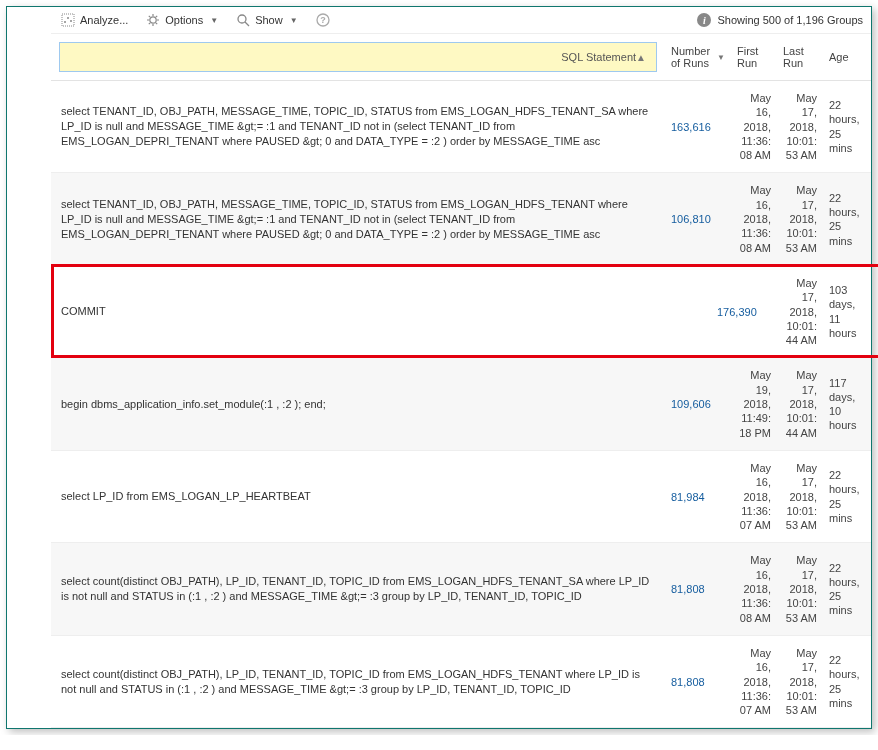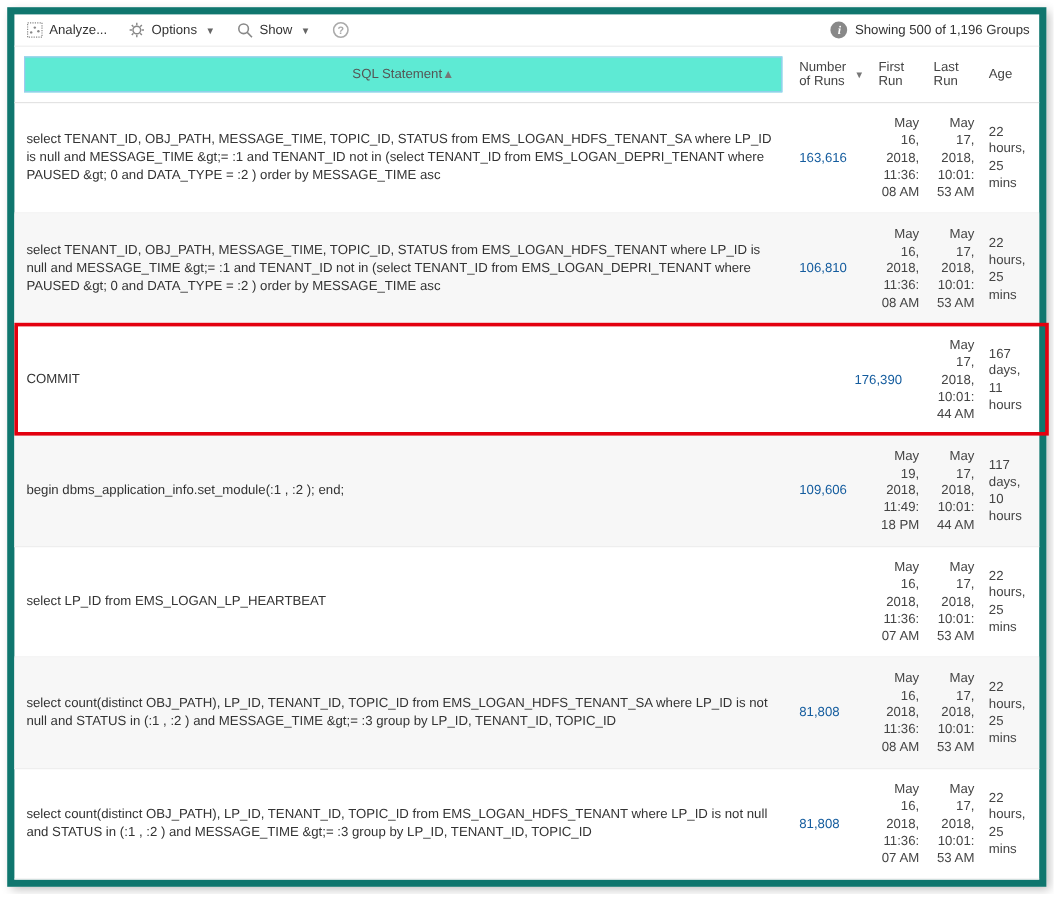--- a/index.html
+++ b/index.html
@@ -6,23 +6,24 @@
   html, body { margin: 0; padding: 0; }
   body {
     font-family: "Helvetica Neue", Arial, sans-serif;
     font-size: 11px;
     color: #333;
     background: #fff;
     padding: 6px;
   }
   .wrap {
     width: 866px;
-    border: 6px solid #0f766e;
+    border: 1px solid #0f766e;
     box-shadow: 3px 3px 8px rgba(0,0,0,0.25);
     background: #fff;
+    padding-left: 44px;
   }
   .toolbar {
     display: flex;
     align-items: center;
     padding: 4px 8px;
     gap: 14px;
     border-bottom: 1px solid #eee;
   }
   .tb-btn {
     display: inline-flex;
@@ -64,23 +65,23 @@
   }
   .col-sql-head {
     flex: 1;
     padding: 8px;
   }
   .sql-head-box {
     border: 1px solid #9ec9ef;
     padding: 8px 10px;
     display: flex;
     align-items: center;
-    justify-content: center;
+    justify-content: flex-end;
     color: #555;
-    background: #5eead4;
+    background: #fef9c3;
   }
   .sort-tri {
     font-size: 10px;
     color: #777;
   }
   .col-runs, .col-first, .col-last, .col-age {
     padding: 10px 6px 10px 6px;
     display: flex;
     align-items: center;
     color: #444;
@@ -236,31 +237,32 @@
           <div class="c-sql">select TENANT_ID, OBJ_PATH, MESSAGE_TIME, TOPIC_ID, STATUS from EMS_LOGAN_HDFS_TENANT where LP_ID is null and MESSAGE_TIME &amp;gt;= :1 and TENANT_ID not in (select TENANT_ID from EMS_LOGAN_DEPRI_TENANT where PAUSED &amp;gt; 0 and DATA_TYPE = :2 ) order by MESSAGE_TIME asc</div>
           <div class="c-runs">106,810</div>
           <div class="c-first">May 16, 2018, 11:36:08 AM</div>
           <div class="c-last">May 17, 2018, 10:01:53 AM</div>
           <div class="c-age">22 hours, 25 mins</div>
         </div>
         <div class="row">
           <div class="c-sql">COMMIT</div>
           <div class="c-runs">176,390</div>
           <div class="c-last">May 17, 2018, 10:01:44 AM</div>
-          <div class="c-age">167 days, 11 hours</div>
+          <div class="c-age">103 days, 11 hours</div>
         </div>
         <div class="row alt">
           <div class="c-sql">begin dbms_application_info.set_module(:1 , :2 ); end;</div>
           <div class="c-runs">109,606</div>
           <div class="c-first">May 19, 2018, 11:49:18 PM</div>
           <div class="c-last">May 17, 2018, 10:01:44 AM</div>
           <div class="c-age">117 days, 10 hours</div>
         </div>
         <div class="row">
           <div class="c-sql">select LP_ID from EMS_LOGAN_LP_HEARTBEAT</div>
+          <div class="c-runs">81,984</div>
           <div class="c-first">May 16, 2018, 11:36:07 AM</div>
           <div class="c-last">May 17, 2018, 10:01:53 AM</div>
           <div class="c-age">22 hours, 25 mins</div>
         </div>
         <div class="row alt">
           <div class="c-sql">select count(distinct OBJ_PATH), LP_ID, TENANT_ID, TOPIC_ID from EMS_LOGAN_HDFS_TENANT_SA where LP_ID is not null and STATUS in (:1 , :2 ) and MESSAGE_TIME &amp;gt;= :3 group by LP_ID, TENANT_ID, TOPIC_ID</div>
           <div class="c-runs">81,808</div>
           <div class="c-first">May 16, 2018, 11:36:08 AM</div>
           <div class="c-last">May 17, 2018, 10:01:53 AM</div>
           <div class="c-age">22 hours, 25 mins</div>

